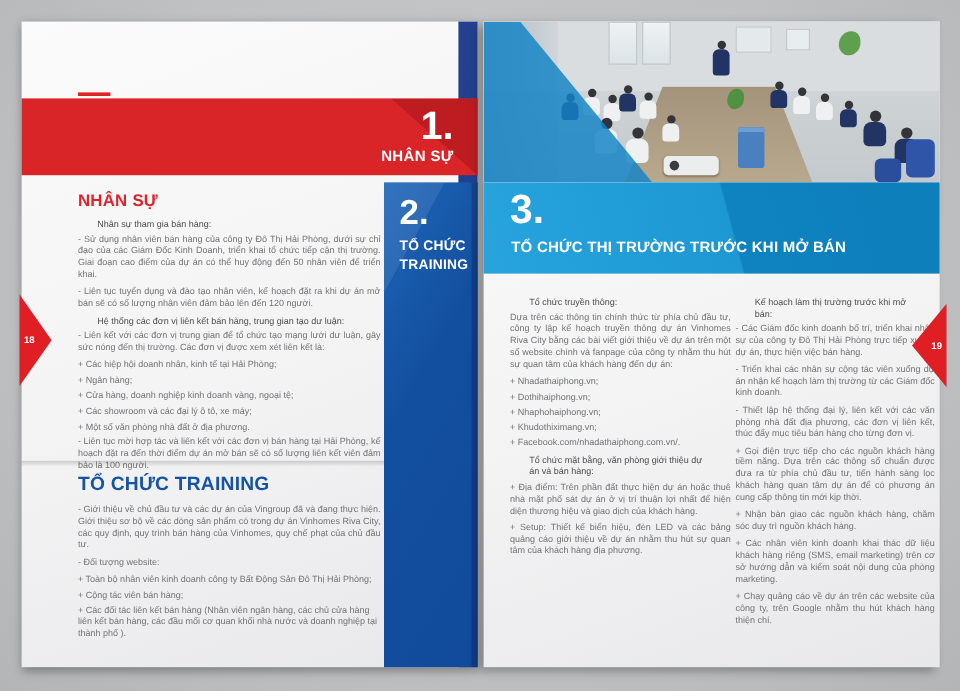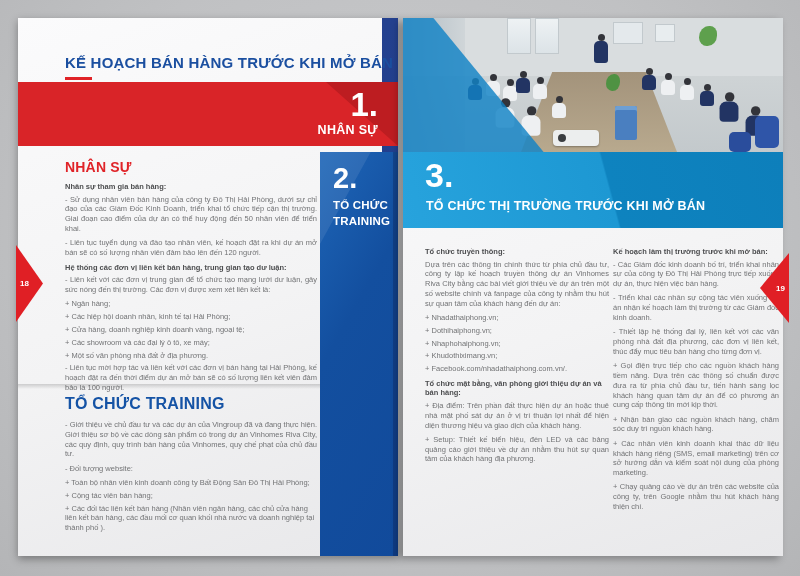--- a/index.html
+++ b/index.html
@@ -44,21 +44,21 @@
     font-size:8px;font-weight:bold;display:flex;align-items:center;}
   .marker-left{left:-2px;top:227px;clip-path:polygon(0 0,100% 50%,0 100%);padding-left:4px;}
   .marker-right{left:357px;top:235px;width:25px;height:70px;
     clip-path:polygon(100% 0,100% 100%,0 50%);justify-content:flex-end;padding-right:4px;}
 
   .section{position:absolute;left:47px;width:252px;}
   .sec-nhansu{top:141px;}
   .sec-training{top:377px;}
   .h-red{color:#e02328;font-weight:bold;font-size:14px;margin:0 0 7px 0;letter-spacing:.2px;}
   .h-blue{color:#1553a5;font-weight:bold;font-size:16px;margin:0 0 7px 0;letter-spacing:.2px;}
-  p.sub{font-weight:bold;color:#4d4e50;font-size:7.5px;line-height:9.5px;margin:5px 0 3px;}
+  p.sub{font-weight:normal;color:#4d4e50;font-size:7.5px;line-height:9.5px;margin:5px 16px 3px;}
   p.body{color:#727375;font-size:7.5px;line-height:9.8px;margin:0 0 4.5px;text-align:justify;}
   p.item{color:#727375;font-size:7.5px;line-height:9.8px;margin:0 0 3px;}
 
   
   .photo{position:absolute;top:0;left:0;width:100%;height:134px;overflow:hidden;
     background:linear-gradient(180deg,#d6dadc 0%,#ced3d5 45%,#c3c9cc 100%);}
   .wall{position:absolute;top:0;left:0;right:0;height:58px;background:#d9dddf;}
   .win{position:absolute;background:linear-gradient(180deg,#eef2f4,#dce3e7);border:1px solid #c2c9cd;}
   .w1{left:104px;top:0;width:22px;height:34px;}
   .w2{left:132px;top:0;width:22px;height:34px;}
@@ -106,21 +106,20 @@
   .col{position:absolute;top:224px;}
   .col-1{left:22px;width:184px;}
   .col-2{left:210px;width:166px;}
 </style>
 </head>
 <body>
 
 <div class="page page-left">
   <div class="navy-strip"></div>
 
-  <div class="doc-title">KẾ HOẠCH BÁN HÀNG TRƯỚC KHI MỞ BÁN</div>
   <div class="title-underline"></div>
 
   <div class="red-banner">
     <div class="shade"></div>
     <div class="step1">
       <div class="num">1.</div>
       <div class="lbl">NHÂN SỰ</div>
     </div>
   </div>
 
@@ -135,22 +134,22 @@
     </div>
   </div>
 
   <div class="section sec-nhansu">
     <div class="h-red">NHÂN SỰ</div>
     <p class="sub">Nhân sự tham gia bán hàng:</p>
     <p class="body">- Sử dụng nhân viên bán hàng của công ty Đô Thị Hải Phòng, dưới sự chỉ đạo của các Giám Đốc Kinh Doanh, triển khai tổ chức tiếp cận thị trường. Giai đoạn cao điểm của dự án có thể huy động đến 50 nhân viên để triển khai.</p>
     <p class="body">- Liên tục tuyển dụng và đào tạo nhân viên, kế hoạch đặt ra khi dự án mở bán sẽ có số lượng nhân viên đảm bảo lên đến 120 người.</p>
     <p class="sub">Hệ thống các đơn vị liên kết bán hàng, trung gian tạo dư luận:</p>
     <p class="body">- Liên kết với các đơn vị trung gian để tổ chức tạo mạng lưới dư luận, gây sức nóng đến thị trường. Các đơn vị được xem xét liên kết là:</p>
+    <p class="item">+ Các hiệp hội doanh nhân, kinh tế tại Hải Phòng;</p>
     <p class="item">+ Ngân hàng;</p>
-    <p class="item">+ Các hiệp hội doanh nhân, kinh tế tại Hải Phòng;</p>
     <p class="item">+ Cửa hàng, doanh nghiệp kinh doanh vàng, ngoại tệ;</p>
     <p class="item">+ Các showroom và các đại lý ô tô, xe máy;</p>
     <p class="item">+ Một số văn phòng nhà đất ở địa phương.</p>
     <p class="body">- Liên tục mời hợp tác và liên kết với các đơn vị bán hàng tại Hải Phòng, kế hoạch đặt ra đến thời điểm dự án mở bán sẽ có số lượng liên kết viên đảm bảo là 100 người.</p>
   </div>
 
   <div class="panel-seam"></div>
 
   <div class="section sec-training">
     <div class="h-blue">TỔ CHỨC TRAINING</div>

